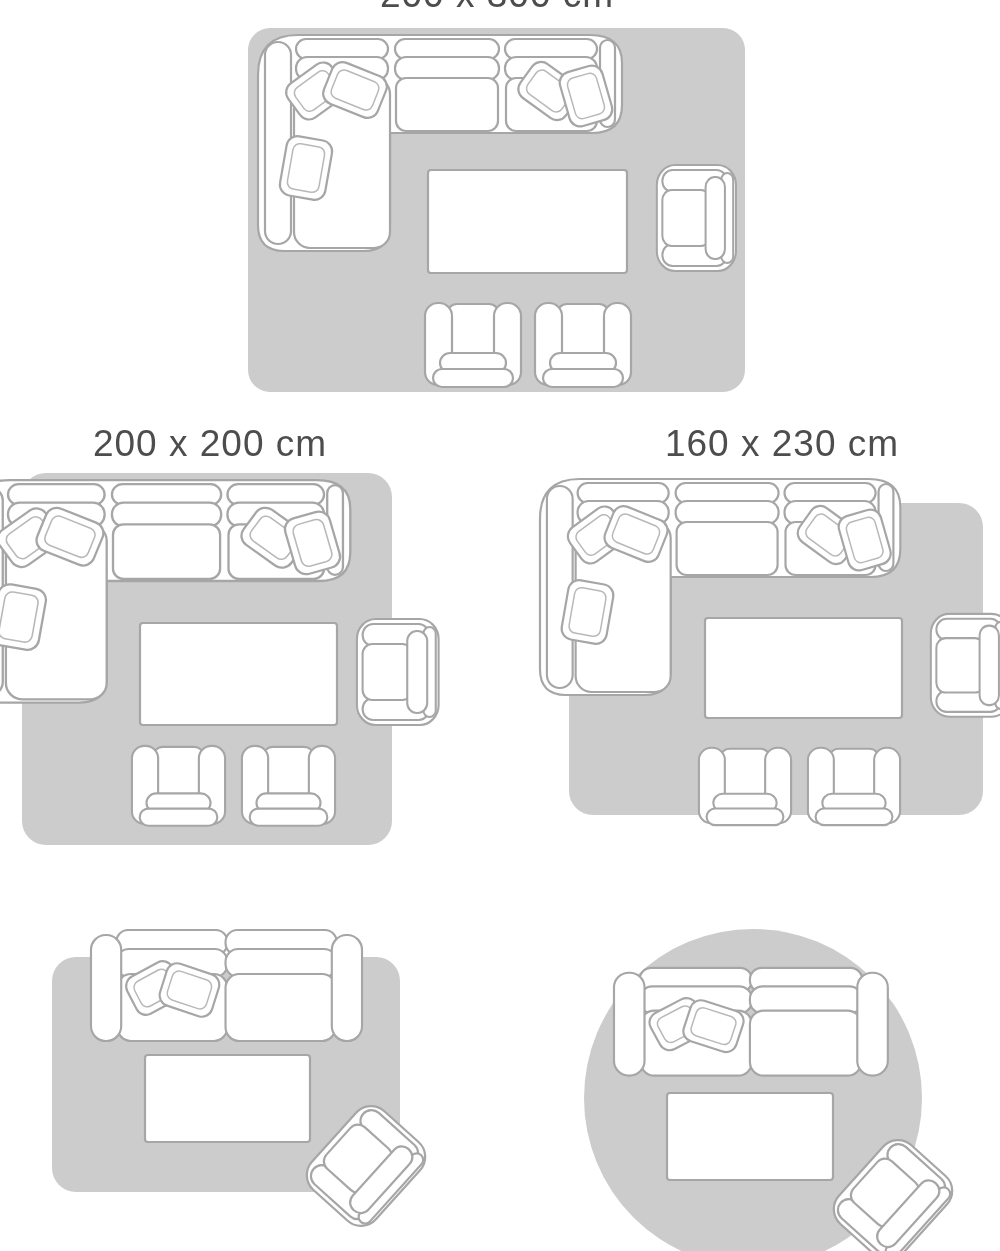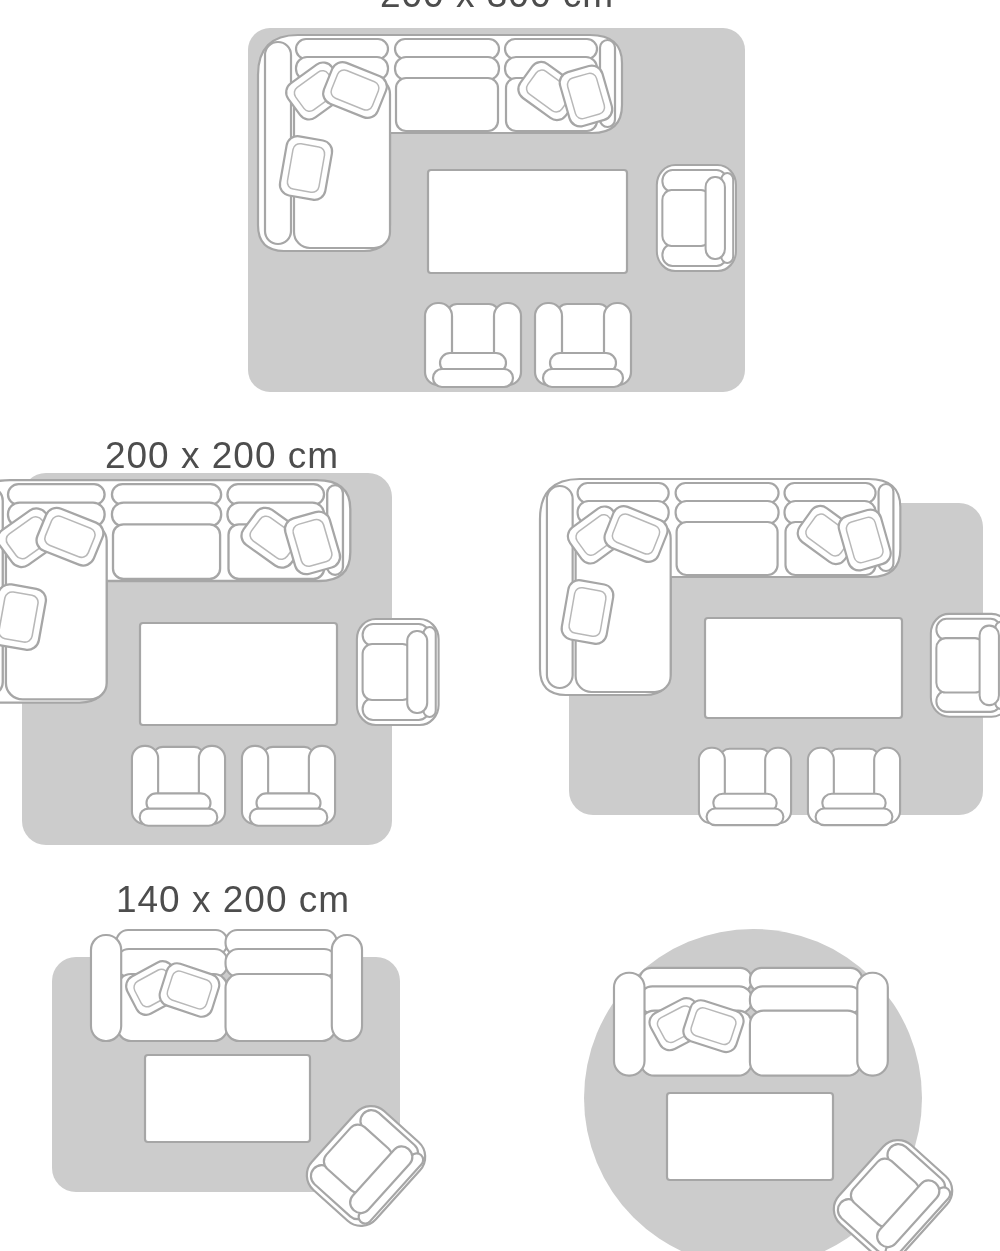--- a/index.html
+++ b/index.html
@@ -141,16 +141,16 @@
 
     <g>
       <circle class="rug" cx="753" cy="1098" r="169"></circle>
       <use href="#loveseat" transform="translate(613,966) scale(0.985,0.97)"></use>
       <rect class="table" x="667" y="1093" width="166" height="87" rx="3"></rect>
       <use href="#armchair" transform="translate(893,1200) rotate(42) translate(-45,-55)"></use>
     </g>
   </svg>
 
   <div class="size-label" style="left:497px; top:-26px;">200 x 300 cm</div>
-  <div class="size-label" style="left:222px; top:423px;margin-top:12px;">200 x 200 cm</div>
-  <div class="size-label" style="left:233px; top:879px;">140 x 200 cm</div>
+  <div class="size-label" style="left:210px; top:423px;">200 x 200 cm</div>
+  <div class="size-label" style="left:782px; top:423px;">160 x 230 cm</div>
 
 </div>
 
 </body></html>

